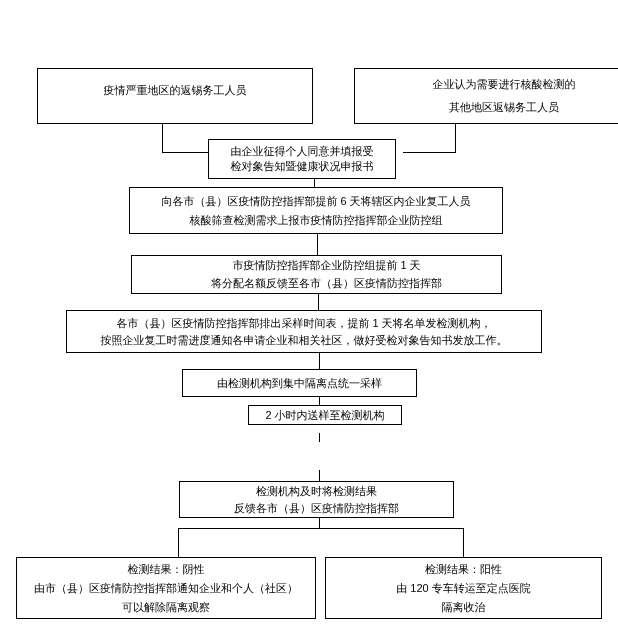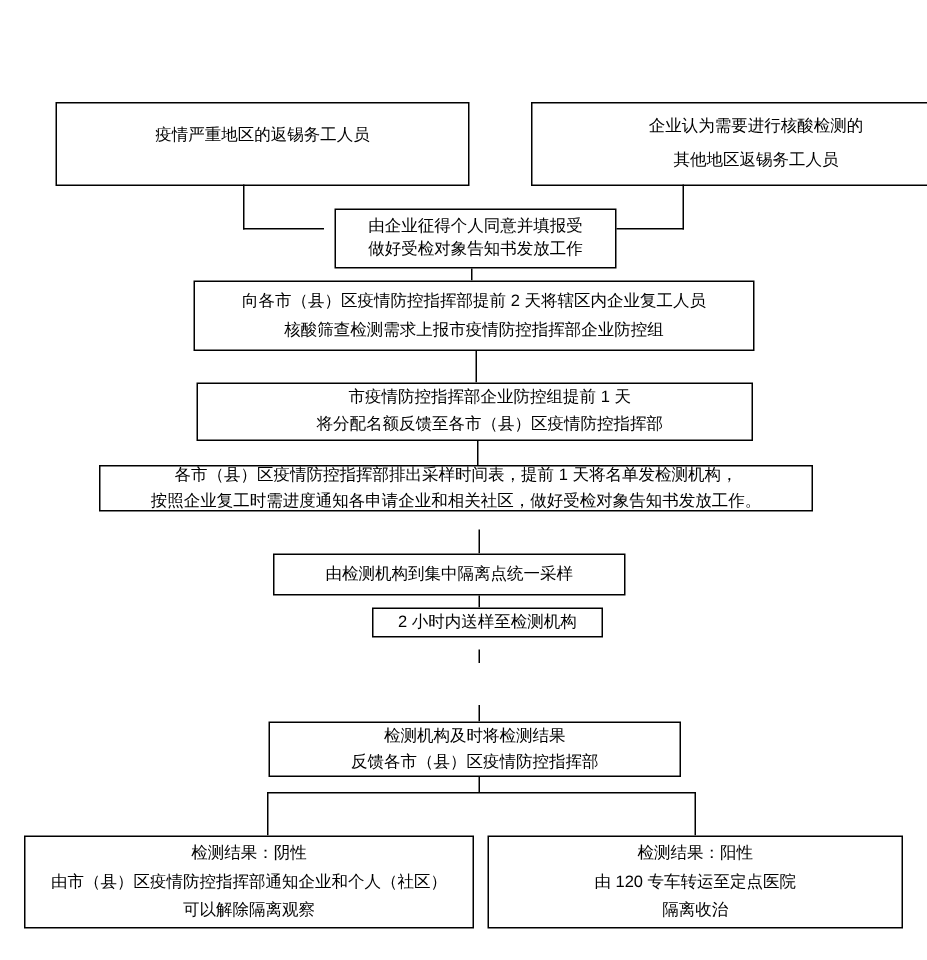--- a/index.html
+++ b/index.html
@@ -59,42 +59,42 @@
   <div class="node" style="left:354px; top:68px; width:300px; height:56px; line-height:23px;">
     <span>企业认为需要进行核酸检测的</span>
     <span>其他地区返锡务工人员</span>
   </div>
 
   <div class="connector" style="left:162px; top:123px; width:1px; height:30px;"></div>
   <div class="connector" style="left:162px; top:152px; width:54px; height:1px;"></div>
   <div class="connector" style="left:455px; top:123px; width:1px; height:30px;"></div>
   <div class="connector" style="left:403px; top:152px; width:53px; height:1px;"></div>
 
-  <div class="node" style="left:223px; top:139px; width:188px; height:40px; line-height:15.5px;">
+  <div class="node" style="left:208px; top:139px; width:188px; height:40px; line-height:15.5px;">
     <span>由企业征得个人同意并填报受</span>
-    <span>做好受检对象告知书发放工作</span>
+    <span>检对象告知暨健康状况申报书</span>
   </div>
 
   <div class="connector" style="left:314px; top:179px; width:1px; height:8px;"></div>
 
   <div class="node" style="left:129px; top:187px; width:374px; height:47px; line-height:19px;">
-    <span>向各市（县）区疫情防控指挥部提前 2 天将辖区内企业复工人员</span>
+    <span>向各市（县）区疫情防控指挥部提前 6 天将辖区内企业复工人员</span>
     <span>核酸筛查检测需求上报市疫情防控指挥部企业防控组</span>
   </div>
 
   <div class="connector" style="left:317px; top:234px; width:1px; height:21px;"></div>
 
   <div class="node" style="left:131px; top:255px; width:371px; height:39px; line-height:17.5px;padding-left:20px;">
     <span>市疫情防控指挥部企业防控组提前 1 天</span>
     <span>将分配名额反馈至各市（县）区疫情防控指挥部</span>
   </div>
 
   <div class="connector" style="left:318px; top:294px; width:1px; height:16px;"></div>
 
-  <div class="node" style="left:66px; top:310px; width:476px; height:31px; line-height:17px;">
+  <div class="node" style="left:66px; top:310px; width:476px; height:43px; line-height:17px;">
     <span>各市（县）区疫情防控指挥部排出采样时间表，提前 1 天将名单发检测机构，</span>
     <span>按照企业复工时需进度通知各申请企业和相关社区，做好受检对象告知书发放工作。</span>
   </div>
 
   <div class="connector" style="left:319px; top:353px; width:1px; height:16px;"></div>
 
   <div class="node" style="left:182px; top:369px; width:235px; height:28px;">
     <span>由检测机构到集中隔离点统一采样</span>
   </div>
 

